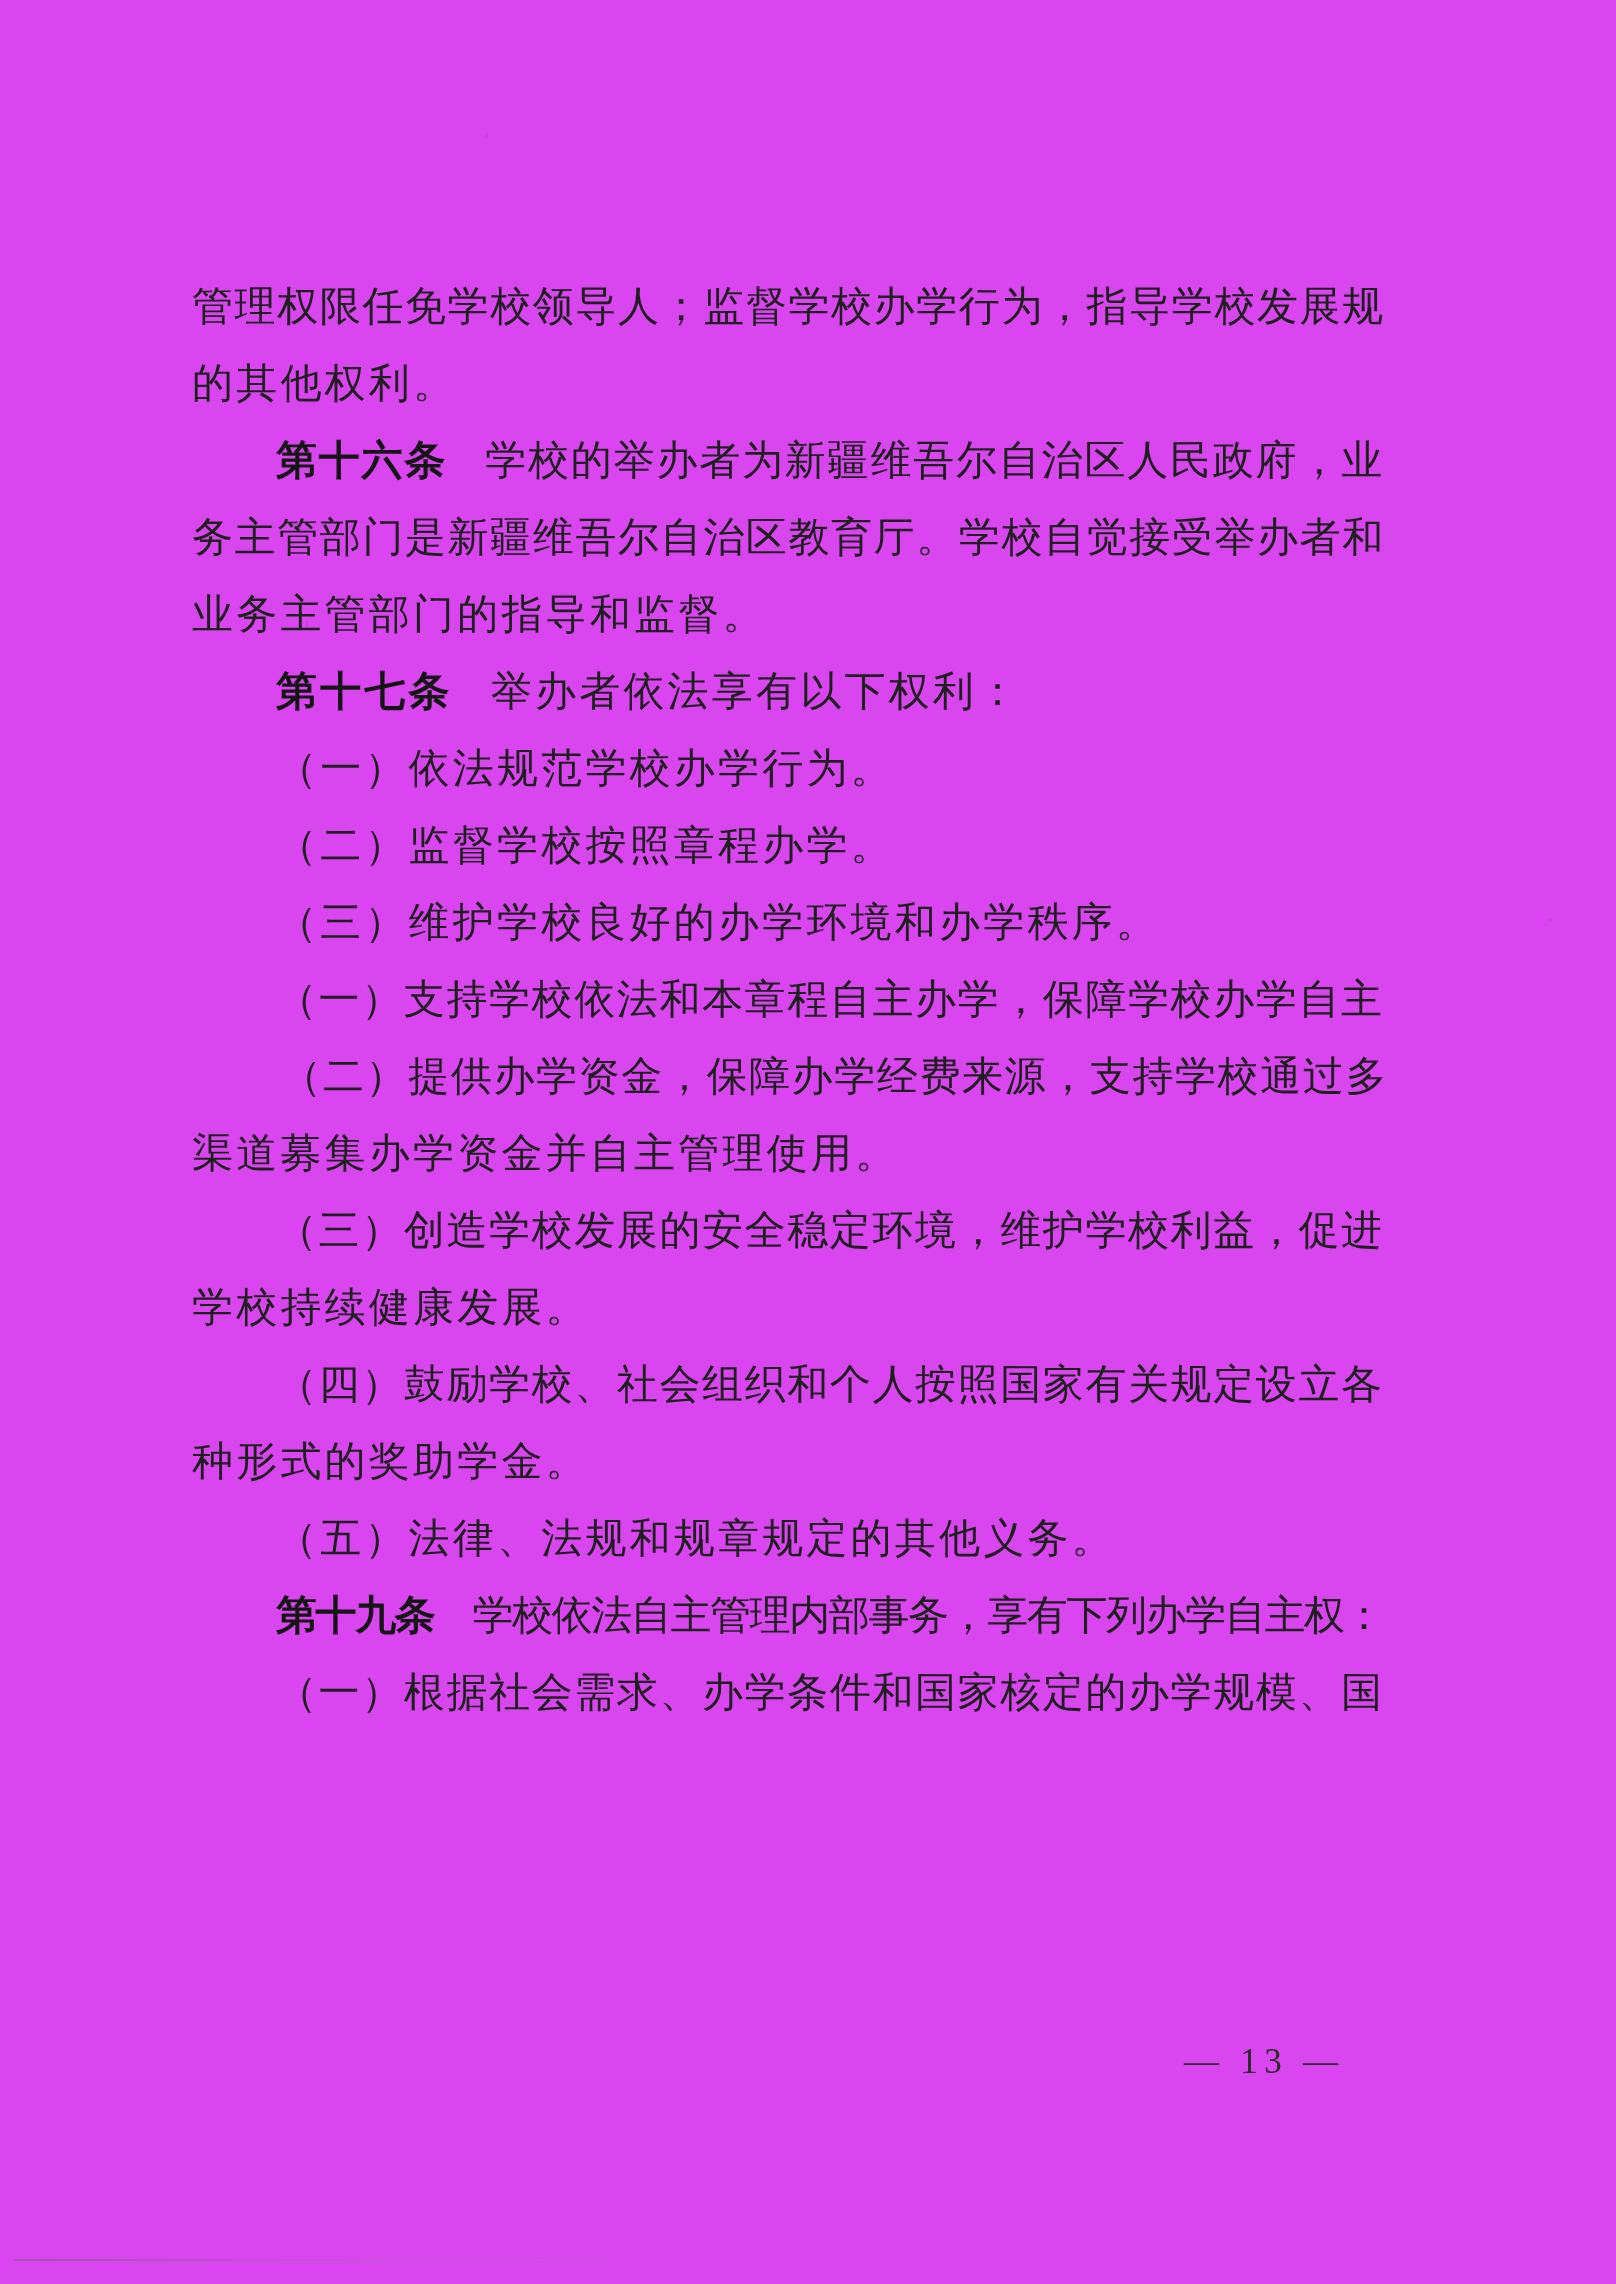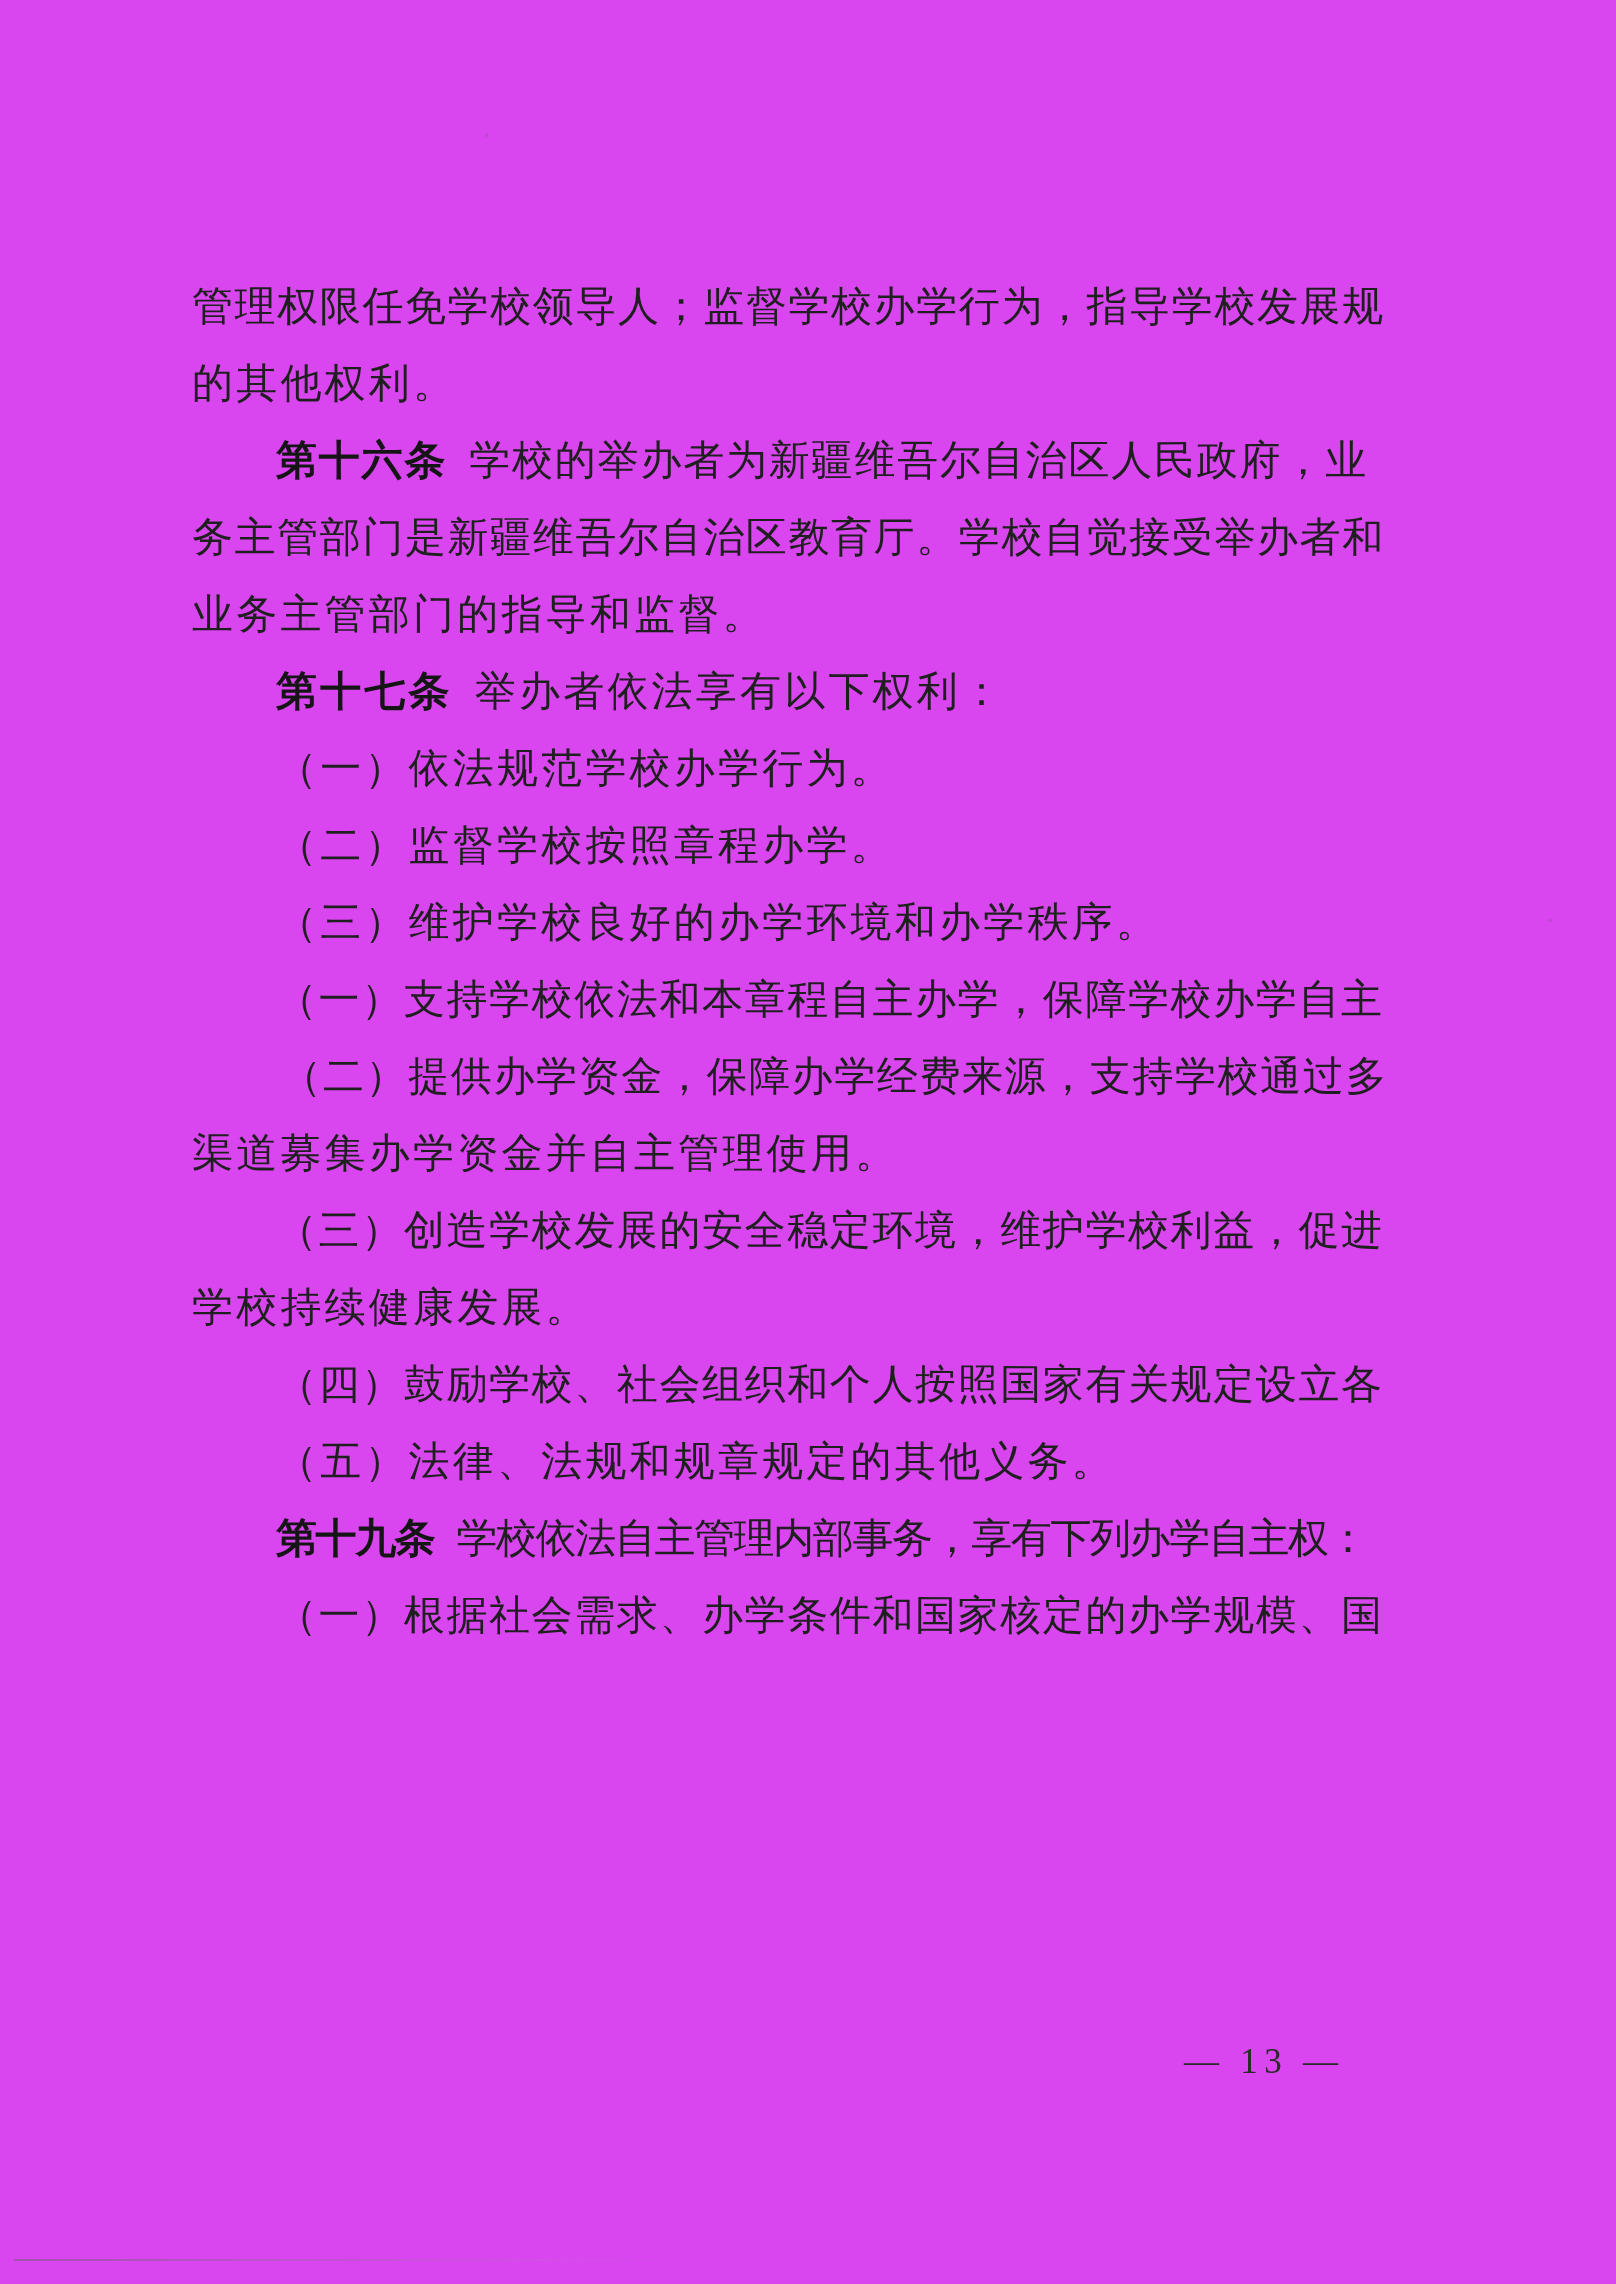--- a/index.html
+++ b/index.html
@@ -26,21 +26,21 @@
     font-size: 41px;
     color: #1f1f1f;
     white-space: nowrap;
     letter-spacing: 3.2px;
   }
   .text-line.indent { padding-left: 84px; }
   .article-label {
     font-family: "Liberation Sans", sans-serif;
     font-weight: 700;
     color: #151515;
-    margin-right: 22px;
+    margin-right: 38px;
   }
   .article-label:empty { display: none; margin: 0; }
   .page-number {
     position: absolute;
     left: 1184px; top: 2041px;
     font-size: 35px;
     line-height: 41px;
     letter-spacing: 6.3px;
     color: #2b2b2b;
   }
@@ -107,20 +107,23 @@
   </div>
       <div class="text-line indent" style="letter-spacing: 1.6px;">
     <span class="line-text">（三）创造学校发展的安全稳定环境，维护学校利益，促进</span>
   </div>
       <div class="text-line">
     <span class="line-text">学校持续健康发展。</span>
   </div>
       <div class="text-line indent" style="letter-spacing: 1.6px;">
     <span class="line-text">（四）鼓励学校、社会组织和个人按照国家有关规定设立各</span>
   </div>
+      <div class="text-line">
+    <span class="line-text">种形式的奖助学金。</span>
+  </div>
       <div class="text-line indent">
     <span class="line-text">（五）法律、法规和规章规定的其他义务。</span>
   </div>
       <div class="text-line indent" style="letter-spacing: -1.4px;">
     <span class="article-label">第十九条</span><span class="line-text">学校依法自主管理内部事务，享有下列办学自主权：</span>
   </div>
       <div class="text-line indent" style="letter-spacing: 1.6px;">
     <span class="line-text">（一）根据社会需求、办学条件和国家核定的办学规模、国</span>
   </div>
     </div>

